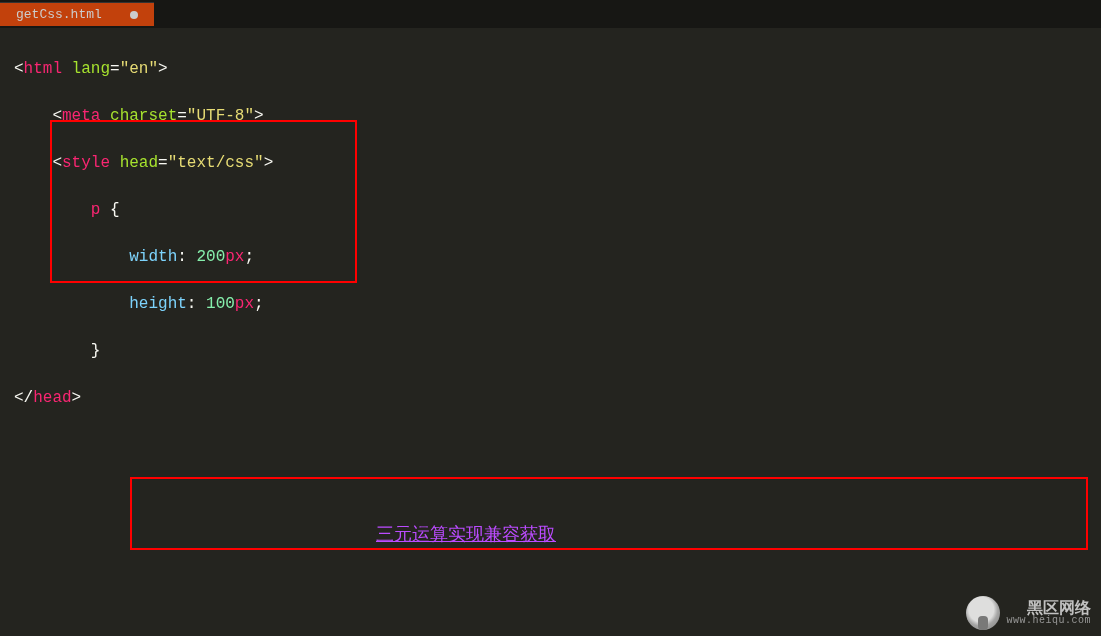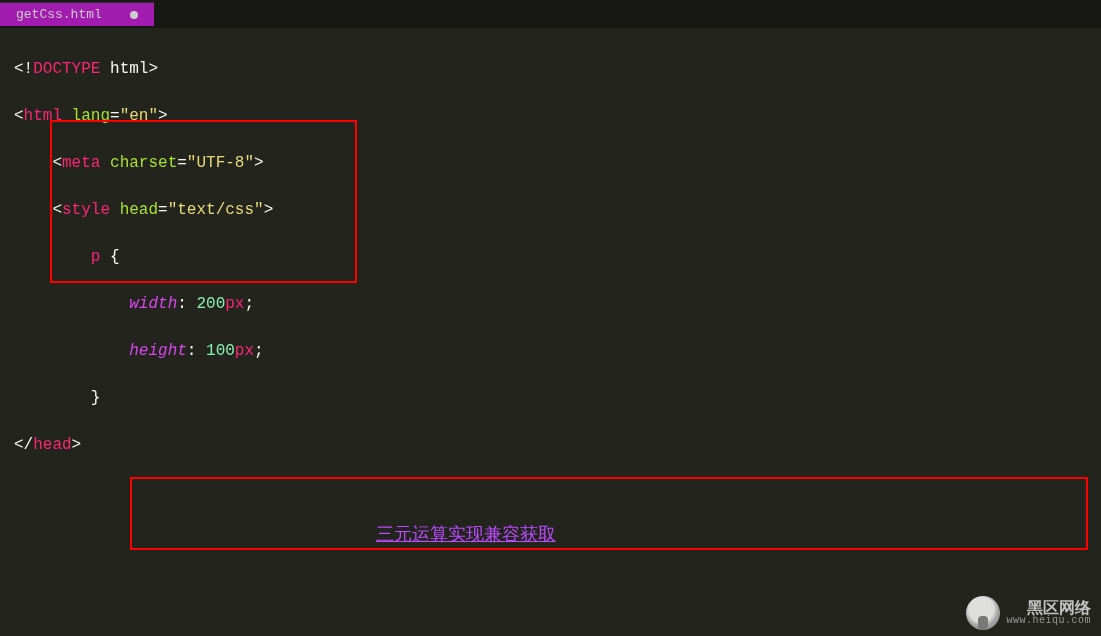--- a/index.html
+++ b/index.html
@@ -12,21 +12,21 @@
     height: 636px;
     overflow: hidden;
   }
   .tab-bar {
     background: #171714;
     height: 28px;
     display: flex;
     align-items: center;
   }
   .tab {
-    background: #a21caf;
+    background: #c2410c;
     padding: 4px 16px;
     font-size: 13px;
     color: #ccc;
     display: flex;
     align-items: center;
     gap: 28px;
     border-top: 1px solid #333;
   }
   .tab-dot {
     width: 8px; height: 8px; border-radius: 50%; background: #ccc;
@@ -34,21 +34,21 @@
   .code {
     padding: 6px 14px;
     line-height: 23.5px;
     white-space: pre;
     position: relative;
   }
   .c-white { color: #f8f8f2; }
   .c-red { color: #f92672; }
   .c-green { color: #a6e22e; }
   .c-yellow { color: #e6db74; }
-  .c-blue-i { color: #d946ef; font-style: italic; }
+  .c-blue-i { color: #7dd3fc; }
   .c-purple { color: #86efac; }
   
   .box1 {
     position: absolute;
     border: 2px solid #ff0000;
     left: 50px;
     top: 120px;
     width: 307px;
     height: 163px;
     pointer-events: none;
@@ -97,21 +97,20 @@
 <body>
 
 <div class="tab-bar">
   <div class="tab">
     <span>getCss.html</span>
     <span class="tab-dot"></span>
   </div>
 </div>
 
 <div class="code">
-<div><span class="c-white">&lt;!</span><span class="c-red">DOCTYPE</span><span class="c-white"> html</span><span class="c-white">&gt;</span></div>
 <div><span class="c-white">&lt;</span><span class="c-red">html</span><span class="c-green"> lang</span><span class="c-white">=</span><span class="c-yellow">"en"</span><span class="c-white">&gt;</span></div>
 <div><span class="c-white">    &lt;</span><span class="c-red">meta</span><span class="c-green"> charset</span><span class="c-white">=</span><span class="c-yellow">"UTF-8"</span><span class="c-white">&gt;</span></div>
 <div><span class="c-white">    &lt;</span><span class="c-red">style</span><span class="c-green"> head</span><span class="c-white">=</span><span class="c-yellow">"text/css"</span><span class="c-white">&gt;</span></div>
 <div><span>        </span><span class="c-red">p</span><span class="c-white"> {</span></div>
 <div><span>            </span><span class="c-blue-i">width</span><span class="c-white">: </span><span class="c-purple">200</span><span class="c-red">px</span><span class="c-white">;</span></div>
 <div><span>            </span><span class="c-blue-i">height</span><span class="c-white">: </span><span class="c-purple">100</span><span class="c-red">px</span><span class="c-white">;</span></div>
 <div><span class="c-white">        }</span></div>
 <div><span class="c-white">&lt;/</span><span class="c-red">head</span><span class="c-white">&gt;</span></div>
 
 

